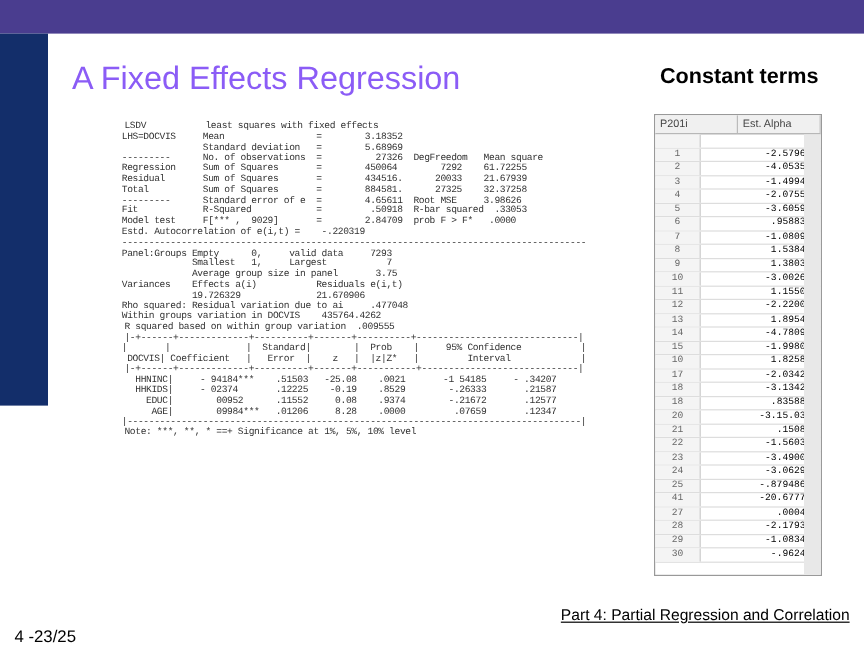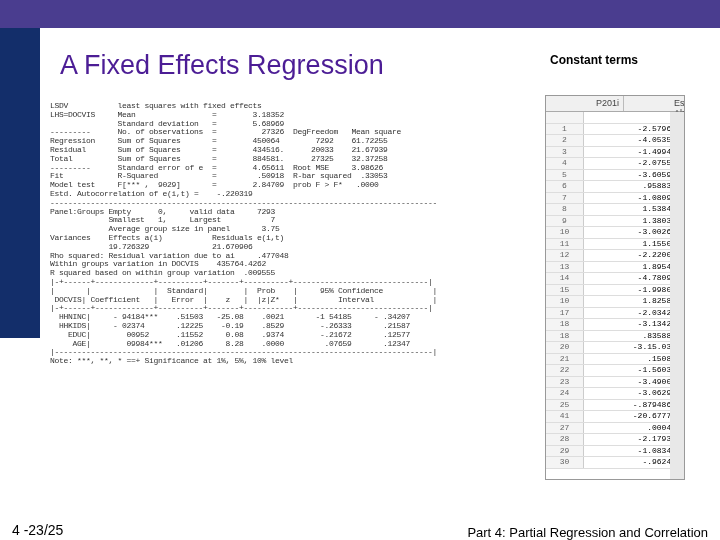--- a/index.html
+++ b/index.html
@@ -1,31 +1,31 @@
 <!DOCTYPE html>
 <html><head>
 <meta charset="utf-8">
 <style>
   * { box-sizing: border-box; margin: 0; padding: 0; }
   body { width: 720px; height: 540px; font-family: Arial, sans-serif; background: #fff; position: relative; overflow: hidden; }
   .topbar { width: 720px; height: 28px; background: #4a3d8f; }
   .sidebar { position: absolute; left: 0; top: 28px; width: 40px; height: 310px; background: #132e6a; }
-  .title { position: absolute; left: 60px; top: 50px; font-size: 27px; color: #4c1d95; }
-  .ct-title { position: absolute; left: 550px; top: 53px; font-size: 12px; font-weight: bold; }
-  .output { position: absolute; left: 50px; top: 102px; width: 490px; font-family: "Courier New", monospace; font-size: 8px; line-height: 1.1; white-space: pre; color: #333; letter-spacing: -0.3px; }
+  .title { position: absolute; left: 60px; top: 50px; font-size: 27px; color: #8b5cf6; }
+  .ct-title { position: absolute; left: 550px; top: 53px; font-size: 18px; font-weight: bold; }
+  .output { position: absolute; left: 50px; top: 102px; width: 490px; font-family: "Courier New", monospace; font-size: 8px; line-height: 1.1; white-space: pre; color: #333; letter-spacing: -0.3px; text-align: center; }
   .ct-panel { position: absolute; left: 545px; top: 95px; width: 140px; height: 385px; border: 1px solid #999; background: #fff; overflow: hidden; }
   .ct-head { display: flex; height: 16px; background: #f0f0f0; border-bottom: 1px solid #aaa; font-size: 9px; }
-  .ct-head div { flex: 1; padding: 2px 4px; border-right: 1px solid #bbb; color: #444; margin-left: 46px; }
+  .ct-head div { flex: 1; padding: 2px 4px; border-right: 1px solid #bbb; color: #444; }
   .ct-body { font-size: 8px; font-family: "Courier New", monospace; }
   .ct-row { display: flex; height: 11.5px; border-bottom: 1px solid #ddd; }
   .ct-row div:first-child { width: 38px; text-align: center; background: #f4f4f4; border-right: 1px solid #ccc; color: #666; }
   .ct-row div:last-child { flex: 1; text-align: right; padding-right: 8px; }
   .scroll { position: absolute; right: 0; top: 16px; bottom: 0; width: 14px; background: #e8e8e8; }
   .page { position: absolute; left: 12px; bottom: 2px; font-size: 14px; }
-  .foot { position: absolute; right: 12px; bottom: 0; font-size: 13px; }
+  .foot { position: absolute; right: 12px; bottom: 20px; font-size: 13px; text-decoration: underline; }
 </style>
 </head>
 <body>
 
 <div class="topbar"></div>
 <div class="sidebar"></div>
 
 <div class="title">A Fixed Effects Regression</div>
 <div class="ct-title">Constant terms</div>
 

